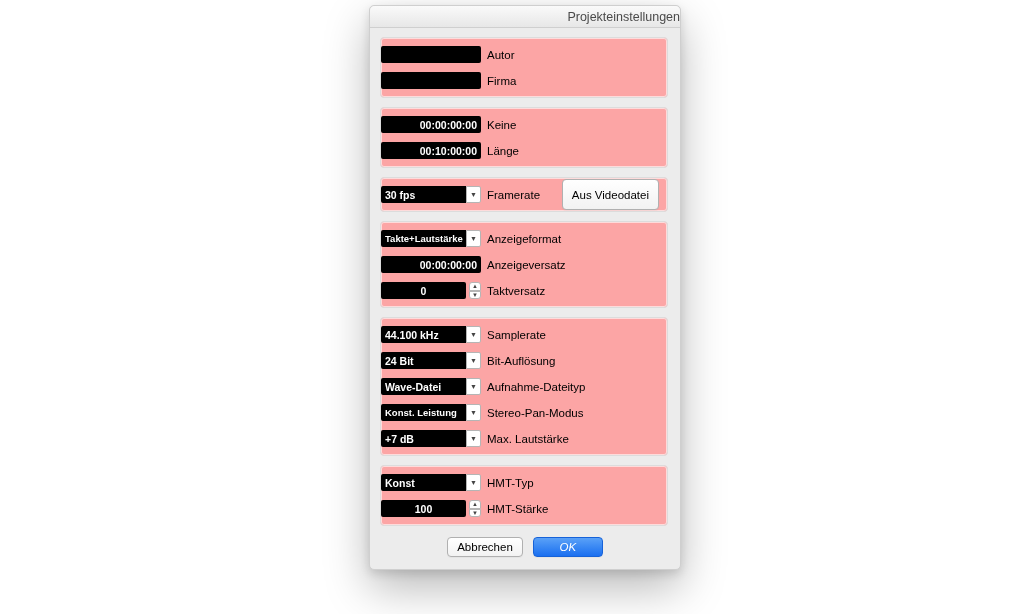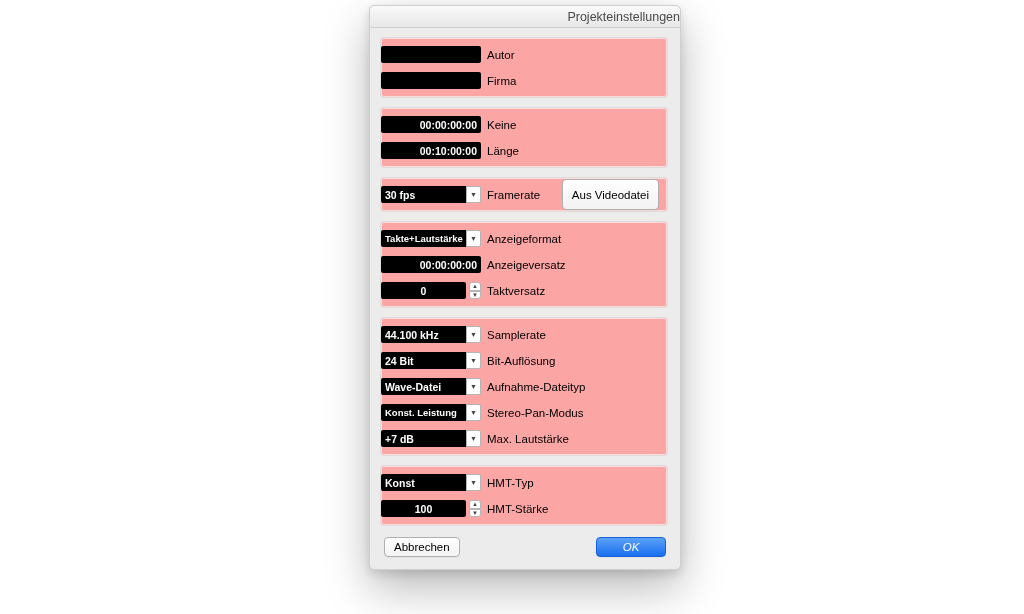--- a/index.html
+++ b/index.html
@@ -110,21 +110,21 @@
     background: linear-gradient(#fff,#f2f2f2);
     border: 1px solid #b0b0b0;
     border-radius: 4px;
     font-size: 11.5px;
     color: #000;
     cursor: pointer;
     box-shadow: 0 1px 0 rgba(0,0,0,0.03);
   }
   .footer {
     display: flex;
-    justify-content: space-between;
+    justify-content: center;
     gap: 10px;
     margin: 11px 14px 2px 14px;
   }
   .footer .push-btn { min-width: 70px; height: 20px; }
   .btn-primary {
     background: linear-gradient(#5aa1f7,#1a6ff0);
     border: 1px solid #1662d8;
     color: #fff;
     font-style: italic;
   }

